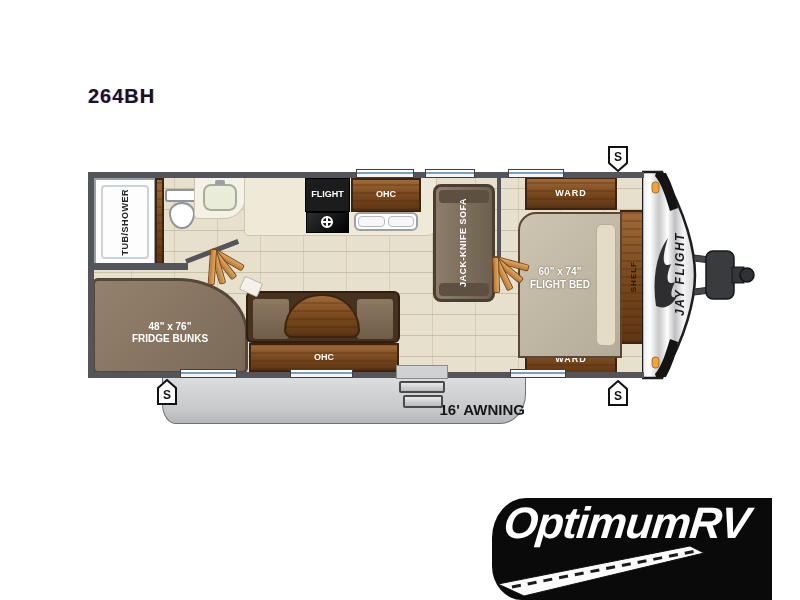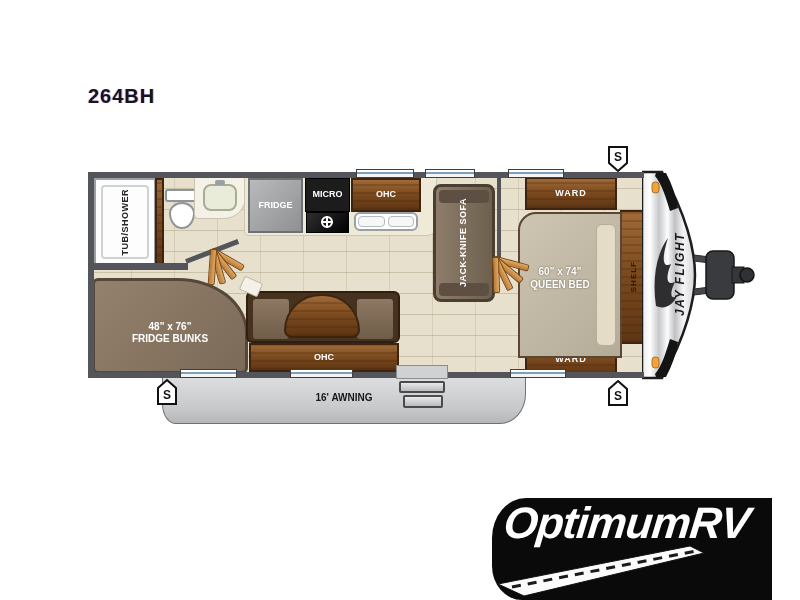--- a/index.html
+++ b/index.html
@@ -108,21 +108,21 @@
      border-radius:3px;}
   .seat.l{left:5px;} .seat.r{right:5px;}
   .dtable{left:284px;top:294px;width:76px;height:44px;border-radius:38px 38px 8px 8px;z-index:3;}
   .dohc{left:249px;top:343px;width:150px;height:29px;display:flex;align-items:center;justify-content:center;z-index:3;}
 
   
   .awning{left:162px;top:378px;width:364px;height:46px;
      background:linear-gradient(180deg,#dcdddf,#c6c8ca 70%,#b4b6b8);
      border:1.5px solid #6f7173;border-top:none;box-sizing:border-box;
      border-radius:0 0 26px 14px / 0 0 30px 20px;z-index:1;}
-  .awn-lbl{position:absolute;left:0;right:0;top:14px;text-align:center;font-size:10px;font-weight:bold;color:#171717;}
+  .awn-lbl{position:absolute;left:0;right:0;top:23px;text-align:right;font-size:15px;font-weight:bold;color:#171717;}
   .door-gap{left:396px;top:372px;width:52px;height:6px;background:#ececec;z-index:6;}
   .platform{left:396px;top:365px;width:52px;height:14px;background:#cfd1d2;border:1px solid #8a8c8e;
      box-sizing:border-box;z-index:7;}
   .step1{left:399px;top:381px;width:46px;height:12px;z-index:7;}
   .step2{left:403px;top:395px;width:40px;height:13px;z-index:7;}
   .step{background:linear-gradient(180deg,#e8e9ea,#b9bbbd);border:2px solid #4a4b4d;border-radius:2px;box-sizing:border-box;}
 
   
   .sbadge{z-index:8;}
   .model{left:88px;top:85px;font-size:20px;font-weight:bold;color:#15151c;letter-spacing:1px;
@@ -155,25 +155,22 @@
   <div class="abs bathwall-h"></div>
   <div class="abs bathwall-d"></div>
   <div class="abs fan fan-bath" style="left:212px;top:248px;">
     <span class="wedge"></span>
       <span class="wedge"></span>
       <span class="wedge"></span>
       <span class="wedge"></span>
   </div>
 
   <div class="abs counter"></div>
-  <div class="abs fridge">
-    <span class="lbl" style="font-size:9px;">FRIDGE</span>
-  </div>
   <div class="abs micro">
-    <span class="lbl" style="font-size:9px;">MICRO</span>
+    <span class="lbl" style="font-size:9px;">FLIGHT</span>
   </div>
   <div class="abs range">
     <span class="burner"></span>
   </div>
   <div class="abs kohc wood">
     <span class="lbl" style="font-size:9px;">OHC</span>
   </div>
   <div class="abs ksink">
     <span class="basin"></span>
       <span class="basin"></span>
@@ -196,21 +193,21 @@
   <div class="abs ward wood" style="top:343px;">
     <span class="lbl" style="font-size:9px;letter-spacing:1px;">WARD</span>
   </div>
   <div class="abs shelf wood">
     <span class="shelf-lbl vtext">SHELF</span>
   </div>
   <div class="abs bed">
     <div class="pillow"></div>
     <div class="bed-lbl lbl">
       <div>60" x 74"</div>
-      <div>QUEEN BED</div>
+      <div>FLIGHT BED</div>
     </div>
   </div>
 
   <div class="abs bunks">
     <div class="lbl bunk-lbl">
       <div>48" x 76"</div>
       <div>FRIDGE BUNKS</div>
     </div>
   </div>
   <div class="abs bunk-pillow"></div>

